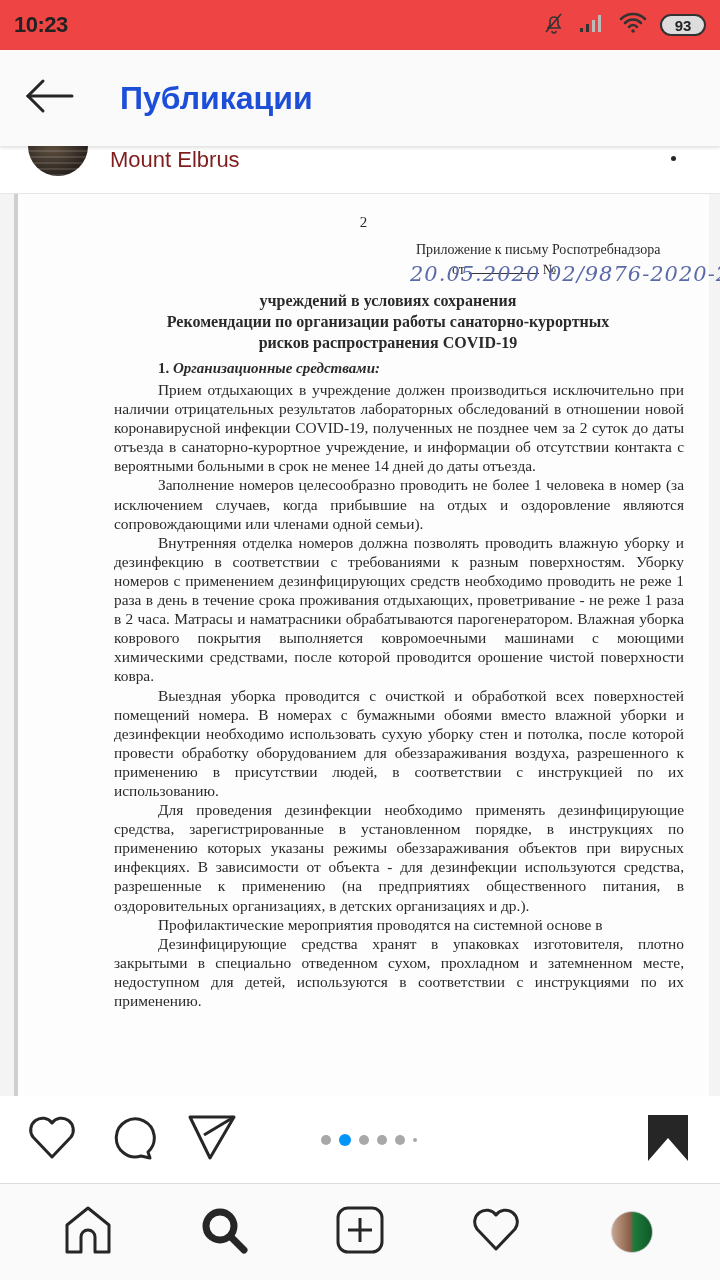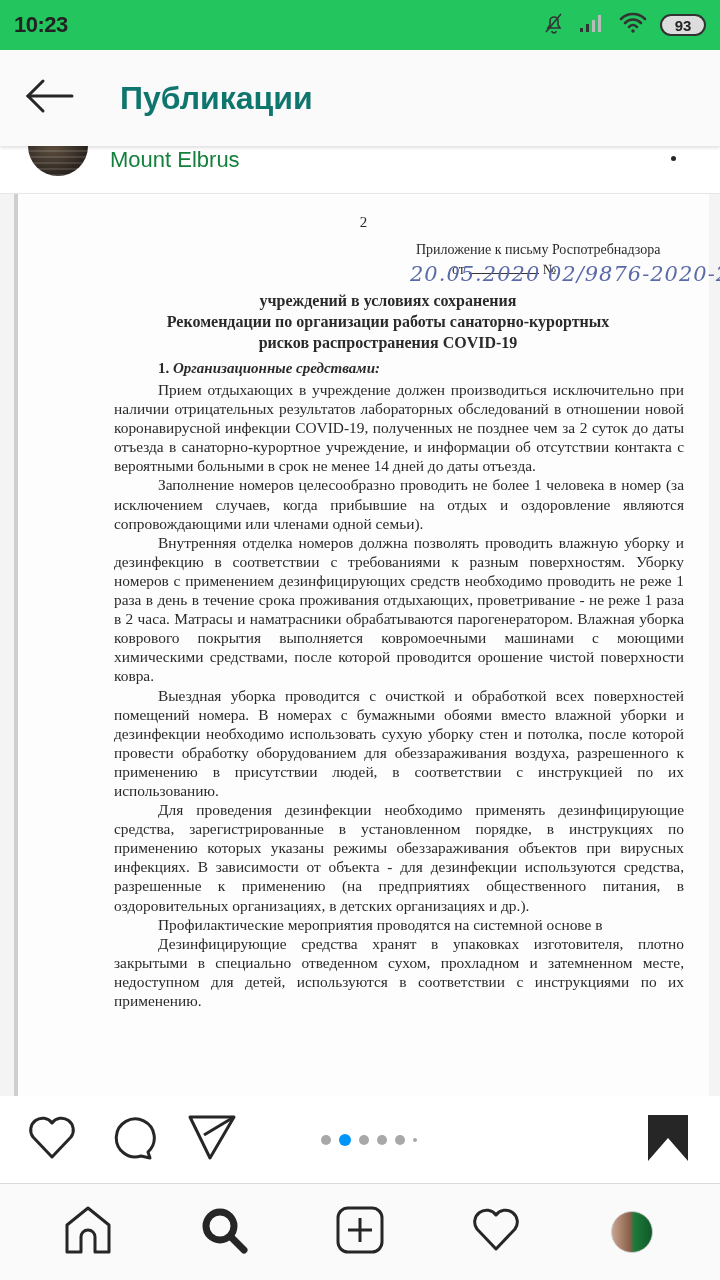--- a/index.html
+++ b/index.html
@@ -1,27 +1,27 @@
 <!DOCTYPE html>
 <html><head>
 <meta charset="utf-8">
 <style>
   * { box-sizing: border-box; margin: 0; padding: 0; }
   html, body { width: 720px; height: 1280px; overflow: hidden; background: #ffffff; font-family: "Liberation Sans", sans-serif; }
-  .status-bar { position: absolute; top: 0; left: 0; width: 720px; height: 50px; background: #22c55e; display: flex; align-items: center; padding: 0 14px; }
+  .status-bar { position: absolute; top: 0; left: 0; width: 720px; height: 50px; background: #ef4444; display: flex; align-items: center; padding: 0 14px; }
   .status-time { font-size: 22px; color: #222; font-weight: bold; letter-spacing: -0.5px; }
   .status-icons { margin-left: auto; display: flex; align-items: center; gap: 12px; }
   .battery { border: 2px solid #333; border-radius: 12px; width: 46px; height: 22px; font-size: 15px; font-weight: bold; display: flex; align-items: center; justify-content: center; color: #222; background: #ddd; }
   .app-header { position: absolute; top: 50px; left: 0; width: 720px; height: 96px; background: #fafafa; display: flex; align-items: center; box-shadow: 0 2px 3px rgba(0,0,0,0.12); z-index: 3; }
   .back-btn { width: 100px; height: 96px; display: flex; align-items: center; justify-content: center; cursor: pointer; }
-  .header-title { font-size: 32px; color: #0f766e; font-weight: bold; margin-left: 20px; }
+  .header-title { font-size: 32px; color: #1d4ed8; font-weight: bold; margin-left: 20px; }
   .post-head { position: absolute; top: 146px; left: 0; width: 720px; height: 48px; background: #fff; z-index: 2; border-bottom: 1px solid #e6e6e6; }
   .avatar-post { position: absolute; left: 28px; top: -30px; width: 60px; height: 60px; border-radius: 50%; background: radial-gradient(circle at 40% 40%, #6b5a48, #2b241e 70%); overflow: hidden; }
   .avatar-post::after { content: ""; position: absolute; inset: 0; background: repeating-linear-gradient(0deg, rgba(255,255,255,0.12) 0 2px, transparent 2px 6px); }
-  .post-user { position: absolute; left: 110px; top: 0; font-size: 22px; color: #15803d; line-height: 28px; }
+  .post-user { position: absolute; left: 110px; top: 0; font-size: 22px; color: #7f1d1d; line-height: 28px; }
   .more-dot { position: absolute; right: 44px; top: 2px; width: 6px; height: 20px; cursor: pointer; display: flex; align-items: center; justify-content: center; }
   .more-dot span { width: 5px; height: 5px; border-radius: 50%; background: #262626; display: block; }
   .media { position: absolute; top: 194px; left: 0; width: 720px; height: 902px; background: #f4f4f4; overflow: hidden; }
   .doc { position: absolute; left: 14px; top: 0; width: 695px; height: 902px; background: #fdfdfd; border-left: 4px solid #cfcfcf; font-family: "Liberation Serif", serif; color: #2a2a2a; }
   .page-num { position: absolute; top: 20px; left: 0; width: 100%; text-align: center; font-size: 15px; }
   .annex { position: absolute; top: 48px; left: 398px; font-size: 14px; white-space: nowrap; }
   .annex-ot { position: absolute; top: 68px; left: 434px; font-size: 14px; }
   .annex-ot u { display: inline-block; width: 70px; border-bottom: 1px solid #333; margin: 0 4px; }
   .handwritten { position: absolute; top: 68px; left: 392px; font-size: 21px; font-style: italic; color: #5a6aa8; font-family: "DejaVu Serif", serif; letter-spacing: 1px; white-space: nowrap; }
   .doc-title { position: absolute; top: 96px; left: 100px; width: 540px; text-align: center; font-weight: bold; font-size: 16px; line-height: 21px; }

